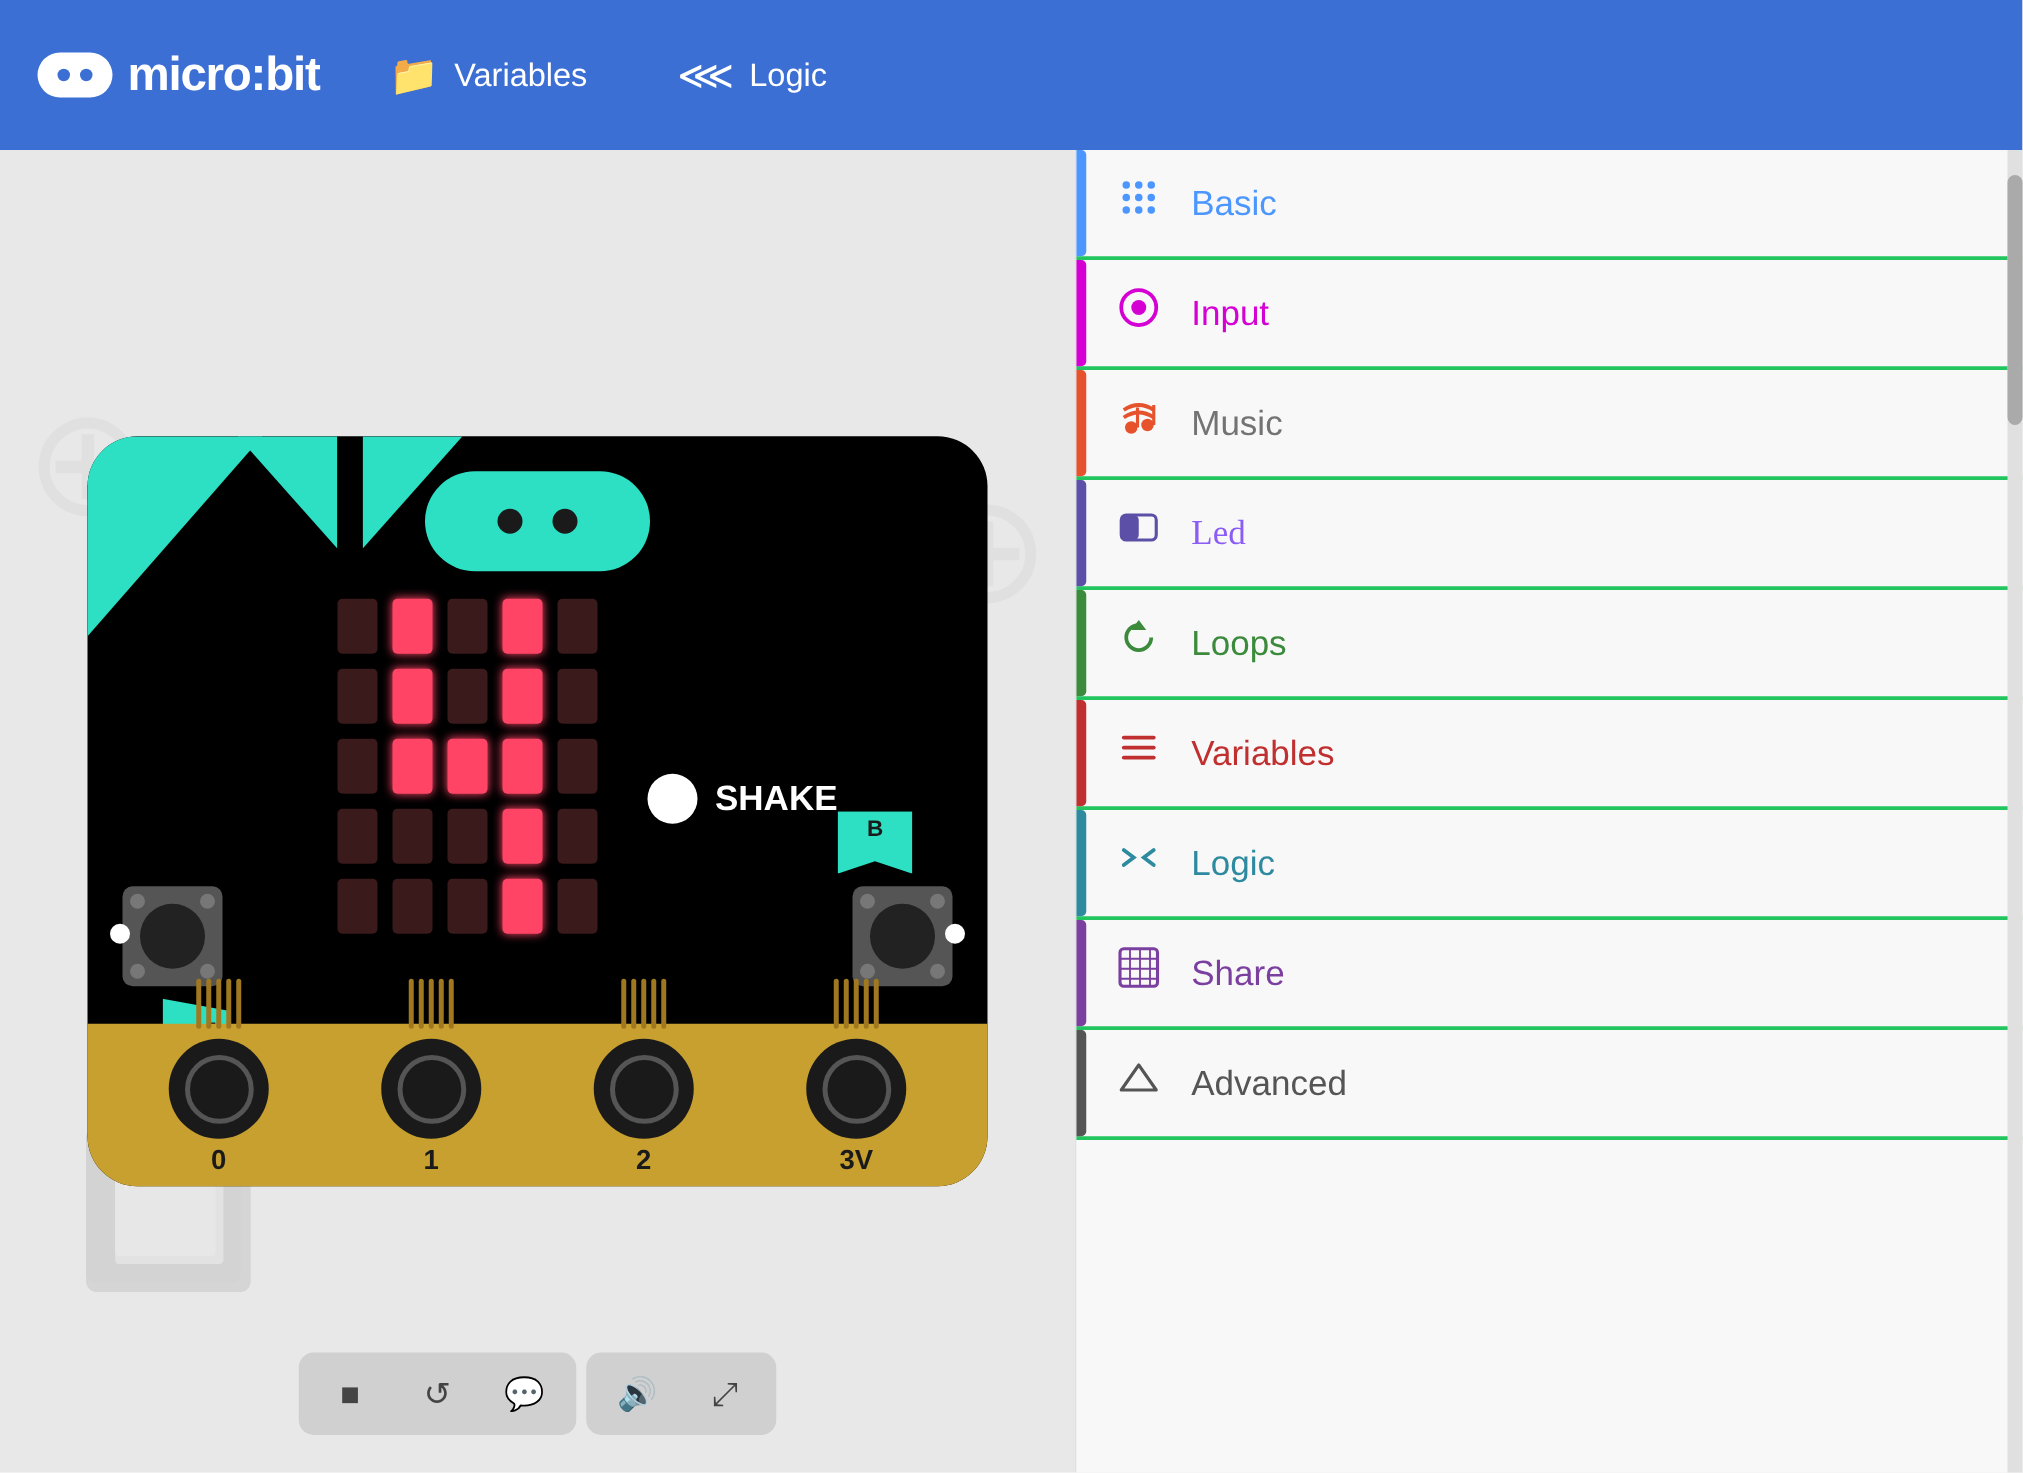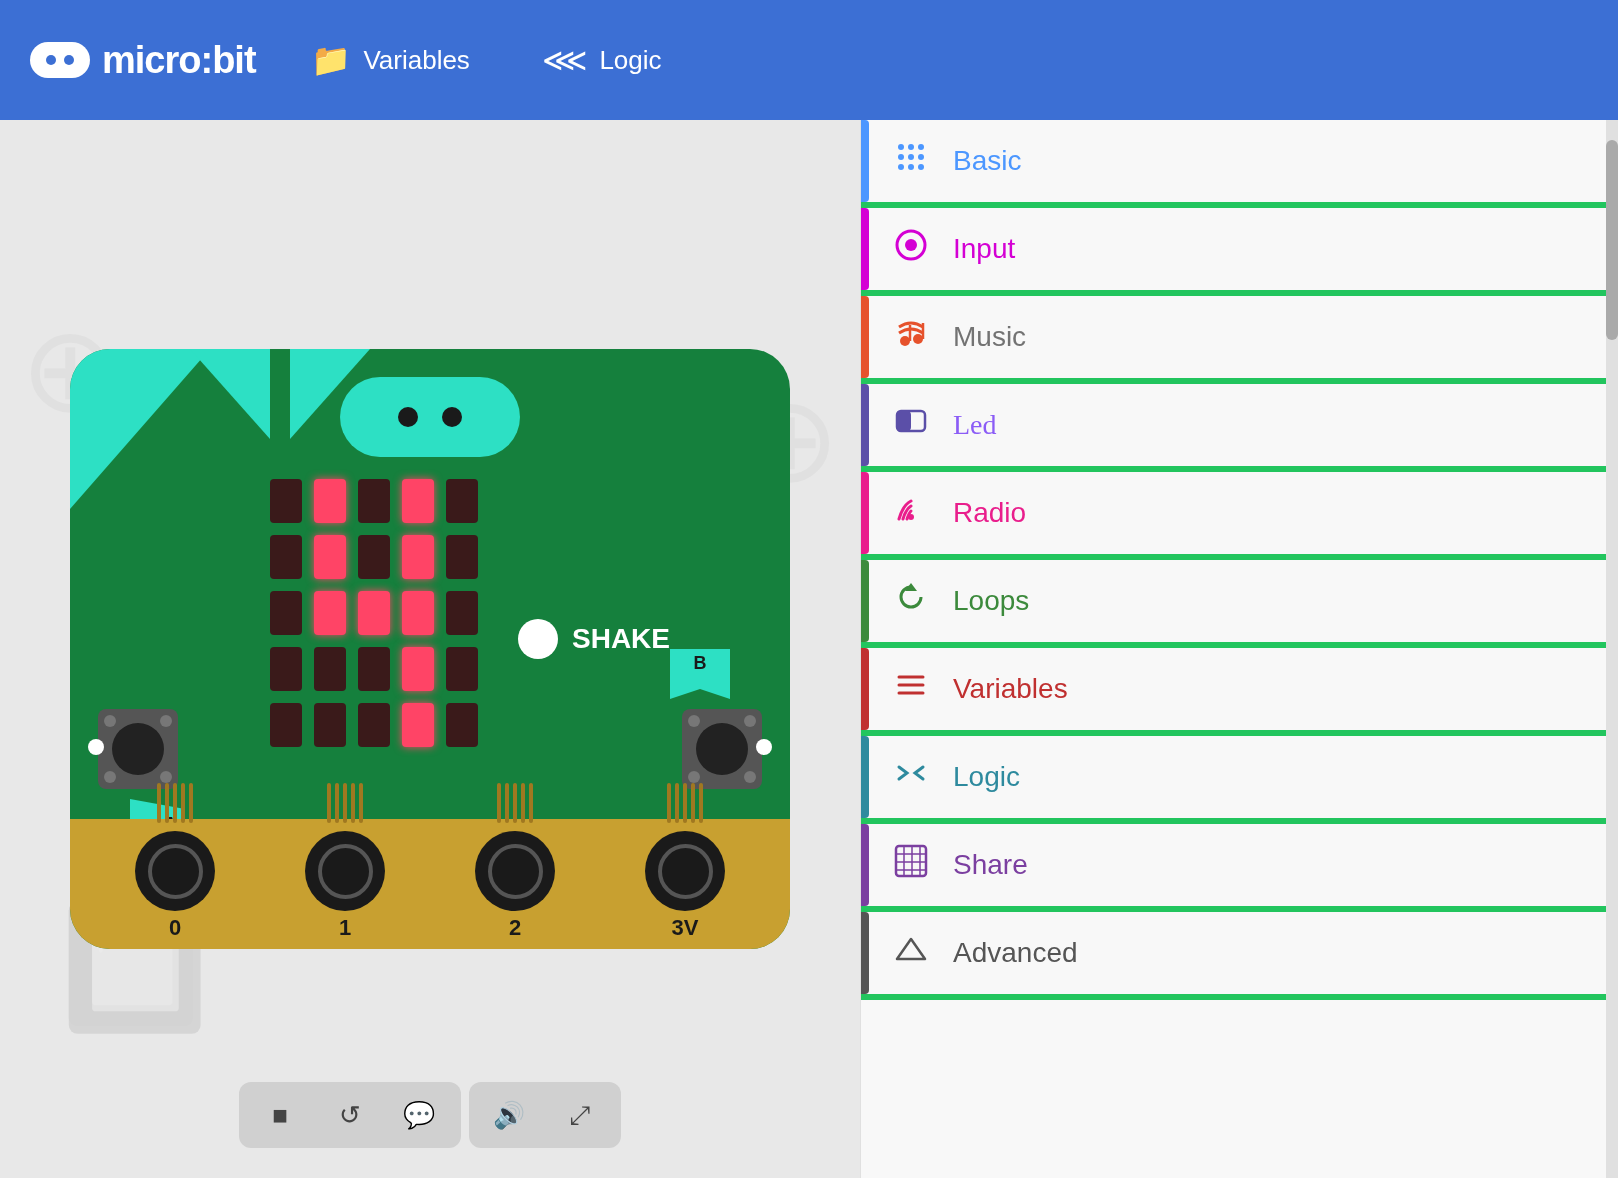--- a/index.html
+++ b/index.html
@@ -70,21 +70,21 @@
       flex-direction: column;
       align-items: center;
       justify-content: center;
       position: relative;
     }
 
     
     .microbit {
       width: 720px;
       height: 600px;
-      background: #15803d;
+      background: #000000;
       border-radius: 40px;
       position: relative;
       display: flex;
       flex-direction: column;
       align-items: center;
       overflow: visible;
     }
 
     
     .corner-tl {
@@ -385,21 +385,21 @@
       background: #f8f8f8;
       overflow-y: auto;
       border-left: 1px solid #e0e0e0;
     }
 
     .toolbox-item {
       display: flex;
       align-items: center;
       padding: 18px 28px;
       cursor: pointer;
-      border-bottom: 6px solid #22c55e;
+      border-bottom: 3px solid #22c55e;
       gap: 20px;
       height: 88px;
     }
 
     .toolbox-accent {
       position: absolute;
       left: 0;
       top: 0;
       bottom: 0;
       width: 8px;
@@ -689,30 +689,20 @@
         <span class="toolbox-label">Music</span>
       </div>
       <div class="toolbox-item item-led">
         <div class="toolbox-accent"></div>
         <div class="toolbox-icon"><svg width="36" height="36" viewBox="0 0 36 36">
             <rect x="4" y="8" width="28" height="20" rx="4" stroke="#5b4fa8" stroke-width="2.5" fill="none"></rect>
             <rect x="4" y="8" width="14" height="20" rx="4" fill="#5b4fa8"></rect>
           </svg></div>
         <span class="toolbox-label">Led</span>
       </div>
-      <div class="toolbox-item item-radio">
-        <div class="toolbox-accent"></div>
-        <div class="toolbox-icon"><svg width="36" height="36" viewBox="0 0 36 36">
-            <path d="M6 28 Q10 14 18 10" stroke="#e91e8c" stroke-width="3" fill="none" stroke-linecap="round"></path>
-            <path d="M10 28 Q13 18 18 15" stroke="#e91e8c" stroke-width="3" fill="none" stroke-linecap="round"></path>
-            <path d="M14 28 Q16 22 18 20" stroke="#e91e8c" stroke-width="3" fill="none" stroke-linecap="round"></path>
-            <circle cx="18" cy="26" r="3" fill="#e91e8c"></circle>
-          </svg></div>
-        <span class="toolbox-label">Radio</span>
-      </div>
       <div class="toolbox-item item-loops">
         <div class="toolbox-accent"></div>
         <div class="toolbox-icon"><svg width="36" height="36" viewBox="0 0 36 36">
             <path d="M28 18 A10 10 0 1 1 18 8" stroke="#3c8a3c" stroke-width="3" fill="none"></path>
             <polygon points="18,4 24,12 12,12" fill="#3c8a3c"></polygon>
           </svg></div>
         <span class="toolbox-label">Loops</span>
       </div>
       <div class="toolbox-item item-variables">
         <div class="toolbox-accent"></div>

